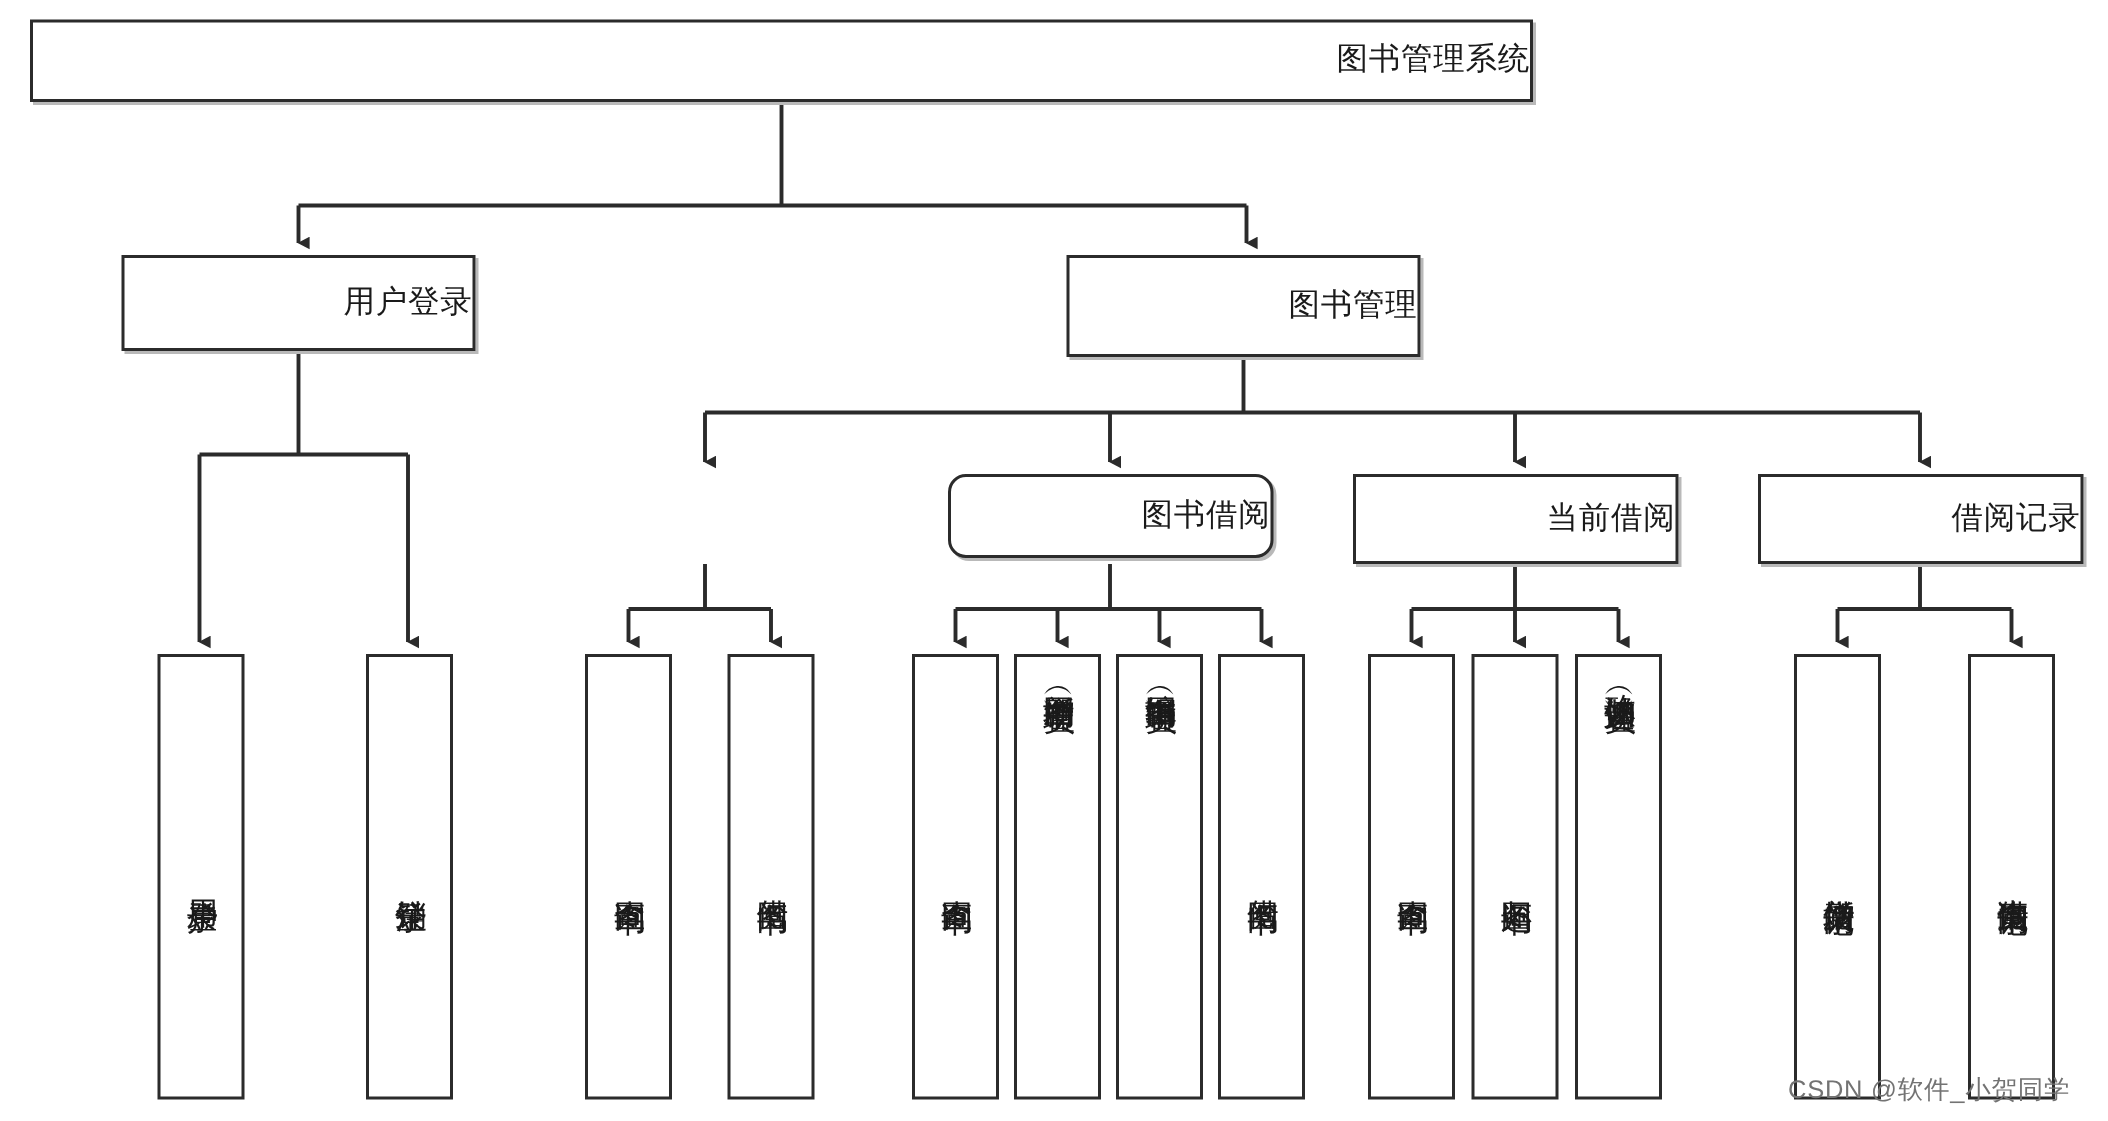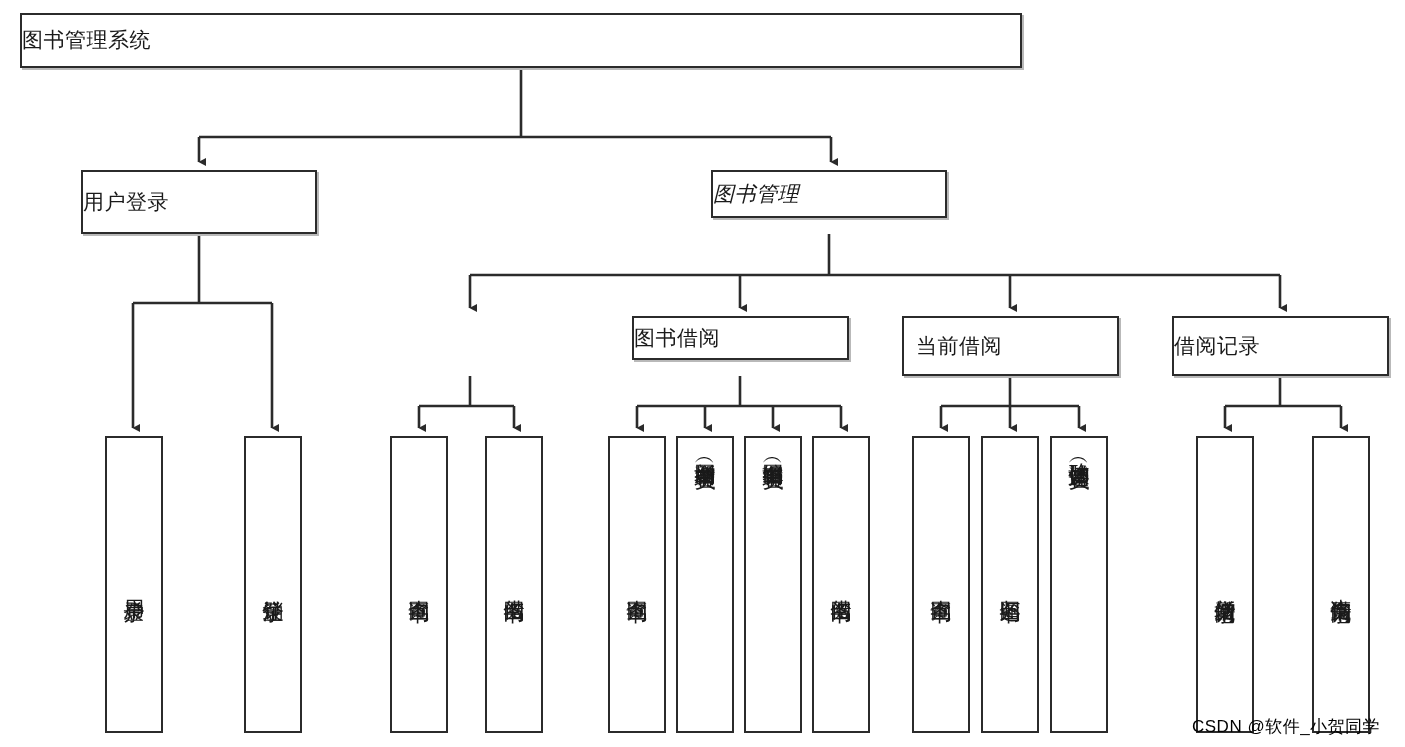--- a/index.html
+++ b/index.html
@@ -26,21 +26,21 @@
     height: 747px;
     pointer-events: none;
   }
   .node {
     position: absolute;
     box-sizing: border-box;
     background: #ffffff;
     border: 2px solid #2b2b2b;
     display: flex;
     align-items: center;
-    justify-content: flex-start;
+    justify-content: flex-end;
     color: #1a1a1a;
     z-index: 2;
   }
   .node.shadowed {
     box-shadow: 2px 2px 0 0 #b9b9b9;
   }
   .node-label {
     font-size: 21px;
     line-height: 1.15;
     letter-spacing: 0.5px;
@@ -66,21 +66,21 @@
     max-height: 292px;
   }
   
   .node.vertical.centered {
     align-items: center;
     padding-top: 0;
   }
   .watermark {
     position: absolute;
     font-size: 17px;
-    color: #000000;
+    color: #737373;
     white-space: nowrap;
     z-index: 3;
     letter-spacing: 0.5px;
   }
 </style>
 </head>
 <body>
 
 <div id="diagram">
 
@@ -134,25 +134,25 @@
     </g>
   </svg>
 
   <div class="node shadowed" style="left:20px; top:13px; width:1002px; height:55px;">
     <span class="node-label">图书管理系统</span>
   </div>
 
   <div class="node shadowed" style="left:81px; top:170px; width:236px; height:64px;">
     <span class="node-label">用户登录</span>
   </div>
-  <div class="node shadowed" style="left:711px; top:170px; width:236px; height:48px;font-style:italic;">
+  <div class="node shadowed" style="left:711px; top:170px; width:236px; height:68px;">
     <span class="node-label">图书管理</span>
   </div>
 
-  <div class="node shadowed" style="left:632px; top:316px; width:217px; height:44px;">
+  <div class="node shadowed" style="left:632px; top:316px; width:217px; height:56px;border-radius:12px;">
     <span class="node-label">图书借阅</span>
   </div>
   <div class="node shadowed" style="left:902px; top:316px; width:217px; height:60px;padding-left:12px;">
     <span class="node-label">当前借阅</span>
   </div>
   <div class="node shadowed" style="left:1172px; top:316px; width:217px; height:60px;">
     <span class="node-label">借阅记录</span>
   </div>
 
   <div class="node vertical centered" style="left:105px; top:436px; width:58px; height:297px;">

